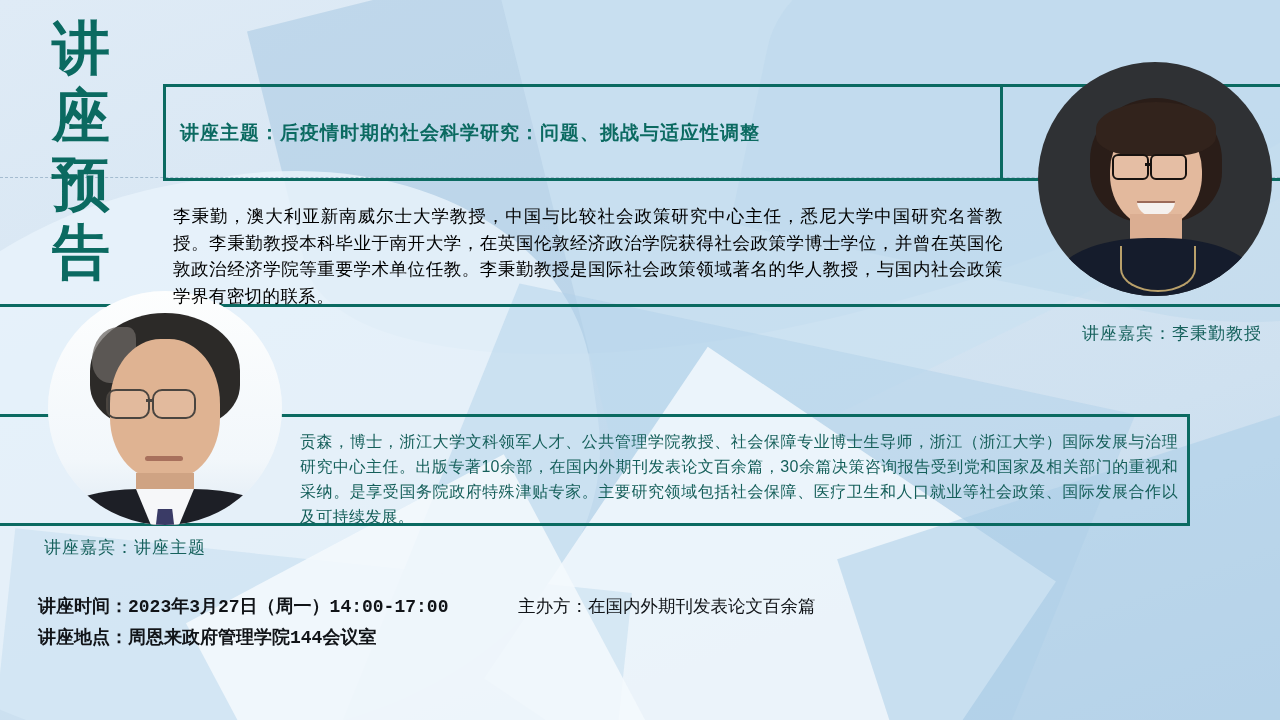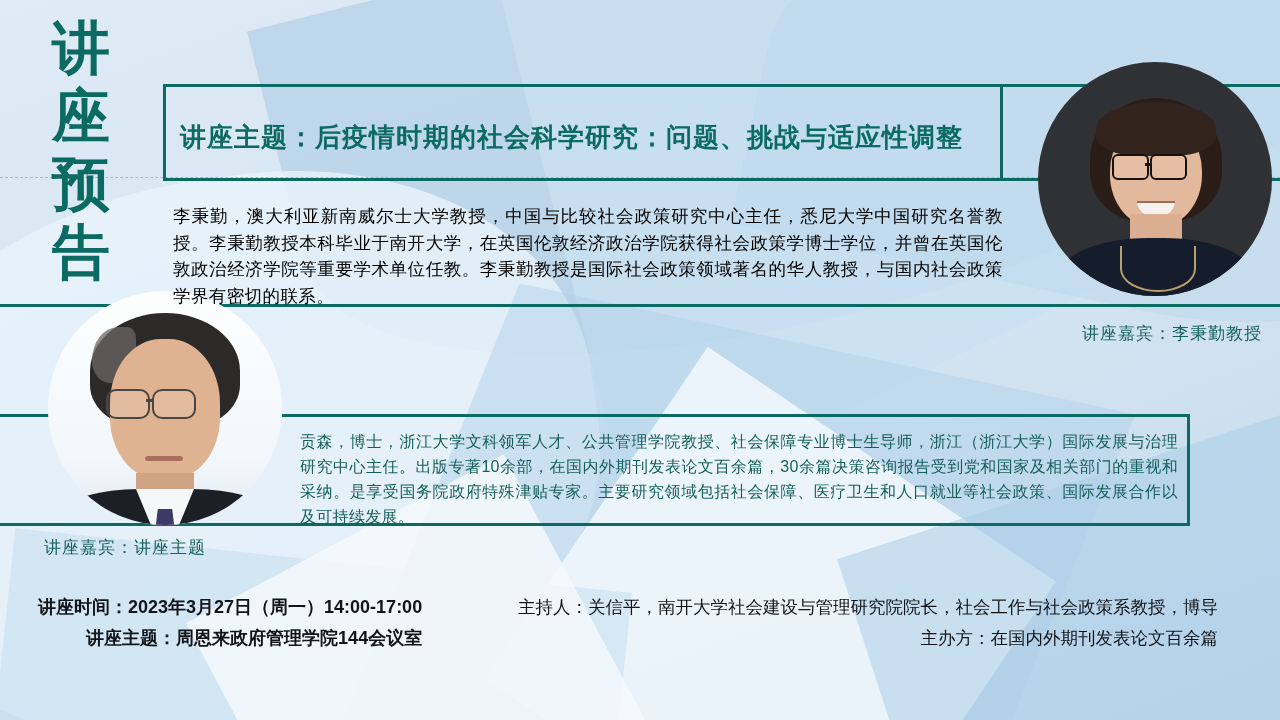--- a/index.html
+++ b/index.html
@@ -143,21 +143,21 @@
     width: 280px;
     height: 3px;
     background: #0b6a61;
   }
   .title-box-1-extend-top { top: 84px; }
   .title-box-1-extend-bot { top: 178px; }
 
   .lecture-title {
     color: #0b6a61;
     font-weight: bold;
-    font-size: 26px;
+    font-size: 19px;
     letter-spacing: 1px;
     white-space: nowrap;
   }
   .title-1-text {
     position: absolute;
     left: 180px;
     top: 120px;
     z-index: 6;
   }
 
@@ -437,22 +437,21 @@
     line-height: 31px;
     white-space: nowrap;
     font-family: "Liberation Serif", "DejaVu Serif", serif;
     font-weight: bold;
   }
   .footer-col-right .footer-line {
     font-weight: normal;
     font-size: 17.5px;
   }
   .cjk {
-    font-family: Liberation Sans, sans-serif;
-    text-align: right;
+    font-family: Liberation Mono, monospace;
   }
 </style>
 </head>
 <body>
 
 <div id="poster">
 
   <div class="bg-layer">
     <div class="bg-base"></div>
     <div class="shape sh1"></div>
@@ -520,21 +519,20 @@
     <div class="p2-suit"></div>
     <div class="p2-shirt"></div>
     <div class="p2-tie"></div>
   </div>
 
   <div class="guest-label-2">讲座嘉宾：讲座主题</div>
 
   <div class="footer">
     <div class="footer-col-left">
       <div class="footer-line cjk">讲座时间：2023年3月27日（周一）14:00-17:00</div>
-      <div class="footer-line cjk">讲座主题：周恩来政府管理学院144会议室</div>
+      <div class="footer-line cjk">讲座地点：周恩来政府管理学院144会议室</div>
     </div>
     <div class="footer-col-right">
-      <div class="footer-line cjk">主持人：关信平，南开大学社会建设与管理研究院院长，社会工作与社会政策系教授，博导</div>
       <div class="footer-line cjk">主办方：在国内外期刊发表论文百余篇</div>
     </div>
   </div>
 
 </div>
 
 </body></html>

